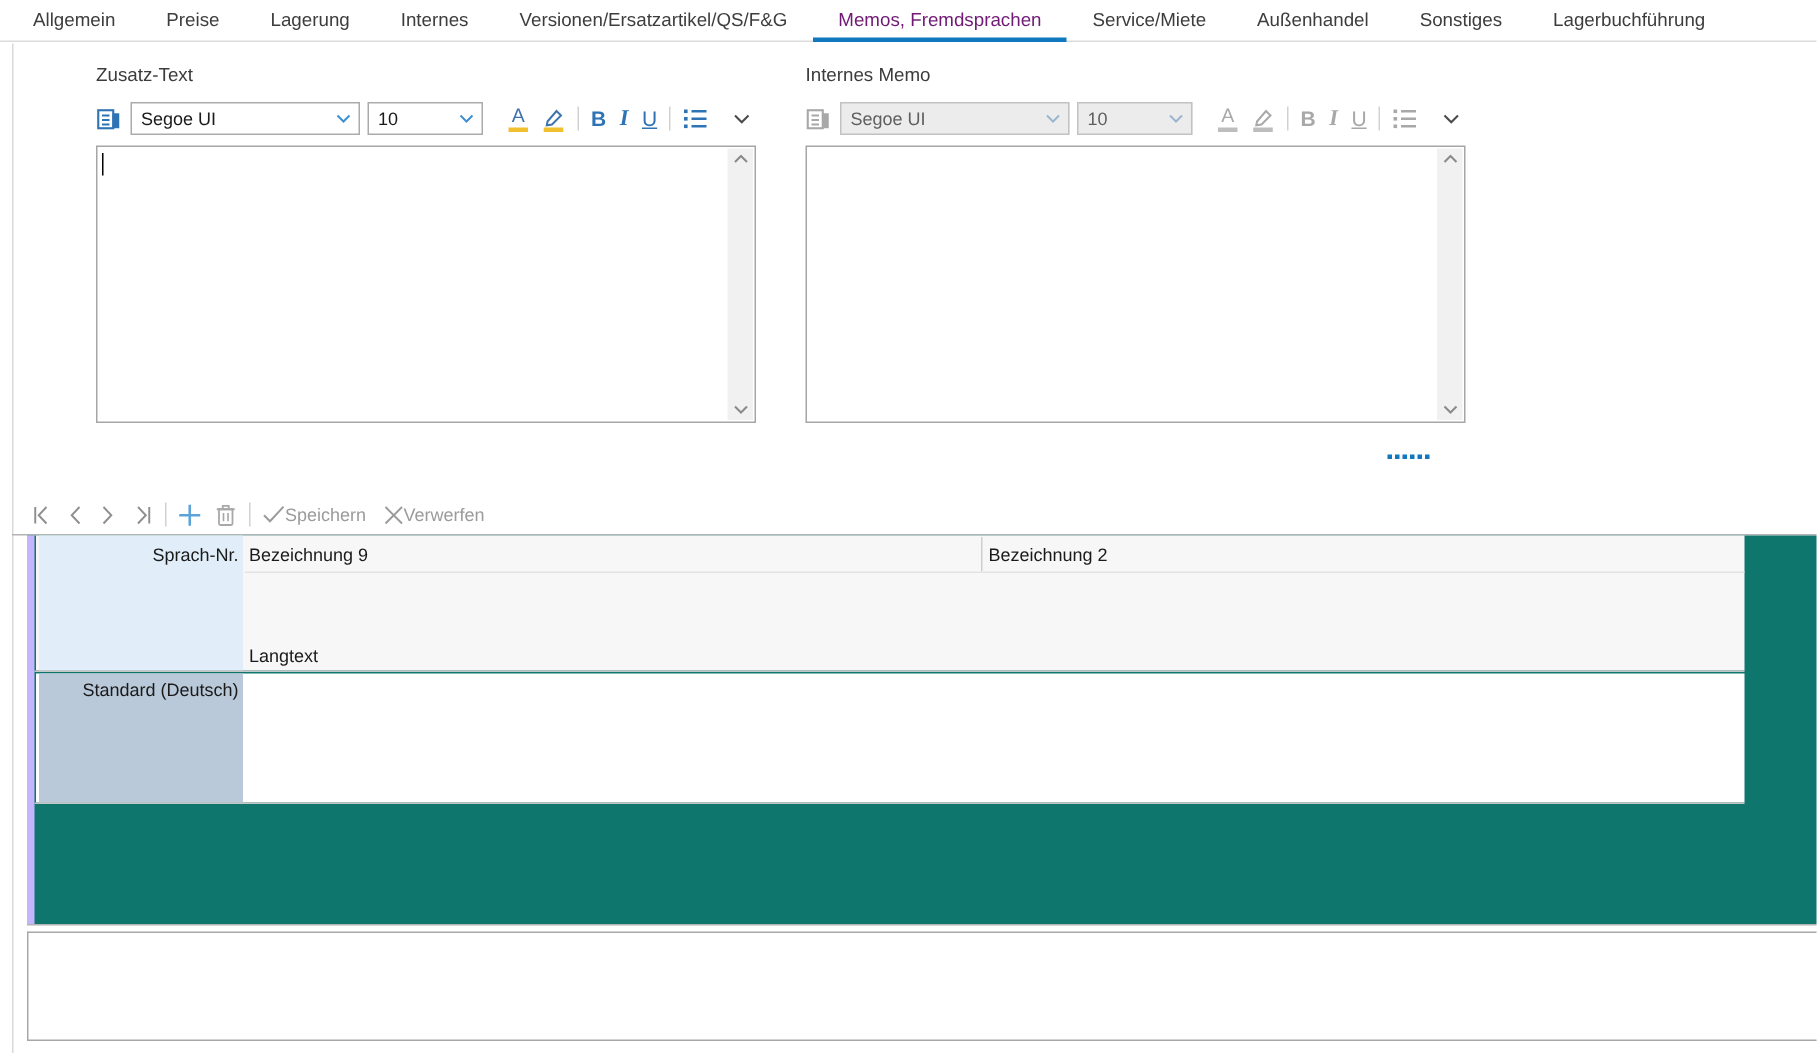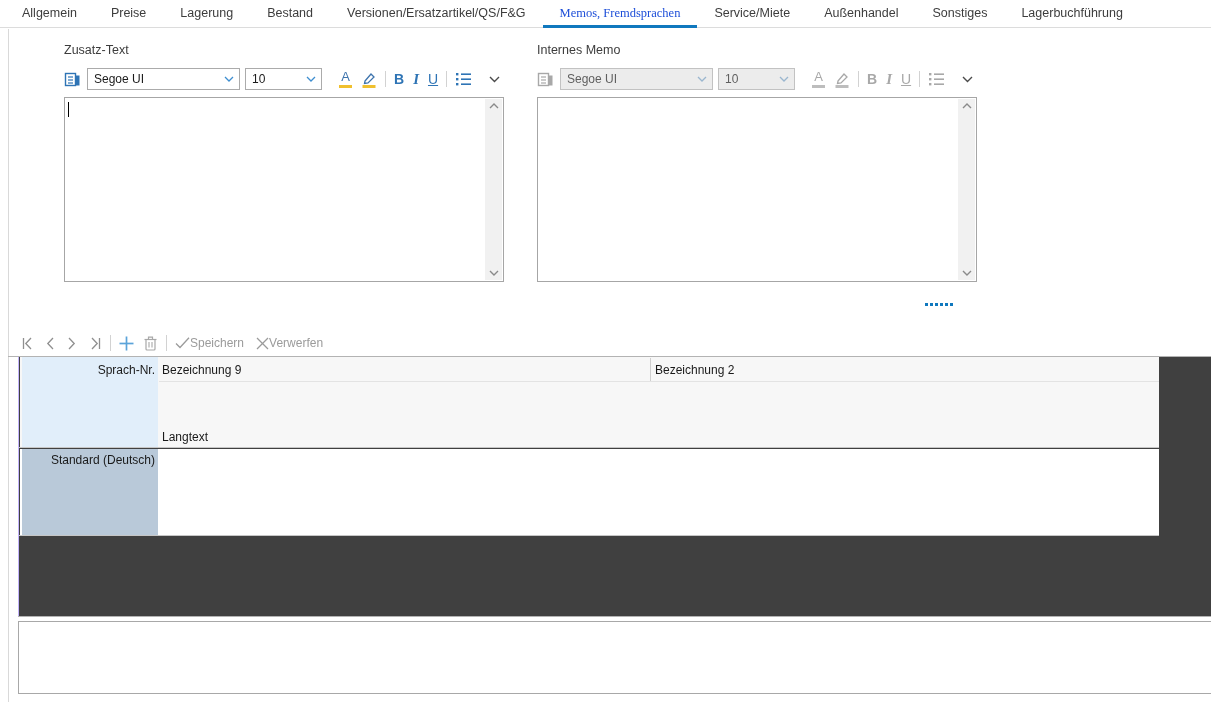--- a/index.html
+++ b/index.html
@@ -4,21 +4,21 @@
 <style>
   * { margin:0; padding:0; box-sizing:border-box; }
   html,body { width:1211px; height:702px; background:#ffffff; overflow:hidden;
               font-family:"Liberation Sans", sans-serif; }
 
   
   .tabbar { position:absolute; left:0; top:0; right:0; height:28px;
             border-bottom:1px solid #dcdcdc; display:flex; padding-left:5px; background:#fff; }
   .tab { padding:0 17px; font-size:12.5px; color:#3d3d3d; line-height:26px;
          position:relative; white-space:nowrap; cursor:default; }
-  .tab.active { color:#1d4ed8;font-family:Liberation Serif, serif; }
+  .tab.active { color:#701a75; }
   .tab.active::after { content:""; position:absolute; left:0; right:0; bottom:-1px;
                        height:3px; background:#1078be; }
 
   .panel-left-border { position:absolute; left:8px; top:29px; bottom:0; width:1px; background:#d9d9d9; }
 
   
   .editor { position:absolute; top:40px; width:440px; height:245px;margin-left:44px; }
   .editor.left  { left:20px; }
   .editor.right { left:493px; }
   .editor-title { position:absolute; left:0; top:3px; font-size:12.5px; color:#3c3c3c; }
@@ -55,21 +55,21 @@
 
   
   .rec-toolbar { position:absolute; left:21px; top:331px; height:24px; display:flex;
                  align-items:center; font-size:12px; color:#9b9b9b; }
   .rec-toolbar .ico { display:flex; align-items:center; justify-content:center; cursor:default; }
   .rec-toolbar .lbl { margin-left:0; }
 
   
   .grid-topline    { position:absolute; left:8px;  right:0; top:356px; height:1px; background:#b3b3b3; }
   .grid            { position:absolute; left:18px; right:0; top:357px; height:259px;
-                     border-left:1px solid #c4b5fd; background:#404040; }
+                     border-left:5px solid #c4b5fd; background:#0f766e; }
   .g-header        { position:absolute; left:1px; top:0; width:1139px; height:90px; background:#f7f7f7; }
   .g-corner        { position:absolute; left:2px; top:0; width:136px; height:90px; background:#e1eefa;
                      font-size:12px; color:#1a1a1a; text-align:right; padding:6px 3px 0 0; }
   .g-h-label       { position:absolute; top:6px; font-size:12px; color:#1a1a1a; }
   .g-col1-label    { left:142px; }
   .g-colsep        { position:absolute; left:630px; top:1px; width:1px; height:23px; background:#cfcfcf; }
   .g-col2-label    { left:635px; }
   .g-row1line      { position:absolute; left:139px; top:24px; width:1000px; height:1px; background:#e3e3e3; }
   .g-langtext      { position:absolute; left:142px; top:30px; font-size:12px; color:#1a1a1a;margin-top:43px; }
   .g-header-bottom { position:absolute; left:0; top:90px; width:1140px; height:1px; background:#c6c6c6; }
@@ -85,21 +85,21 @@
 
   svg { display:block; }
 </style>
 </head>
 <body>
 
 <div class="tabbar">
   <div class="tab">Allgemein</div>
   <div class="tab">Preise</div>
   <div class="tab">Lagerung</div>
-  <div class="tab">Bestand</div>
+  <div class="tab">Internes</div>
   <div class="tab">Versionen/Ersatzartikel/QS/F&amp;G</div>
   <div class="tab active">Memos, Fremdsprachen</div>
   <div class="tab">Service/Miete</div>
   <div class="tab">Außenhandel</div>
   <div class="tab">Sonstiges</div>
   <div class="tab">Lagerbuchführung</div>
 </div>
 
 <div class="panel-left-border"></div>
 

